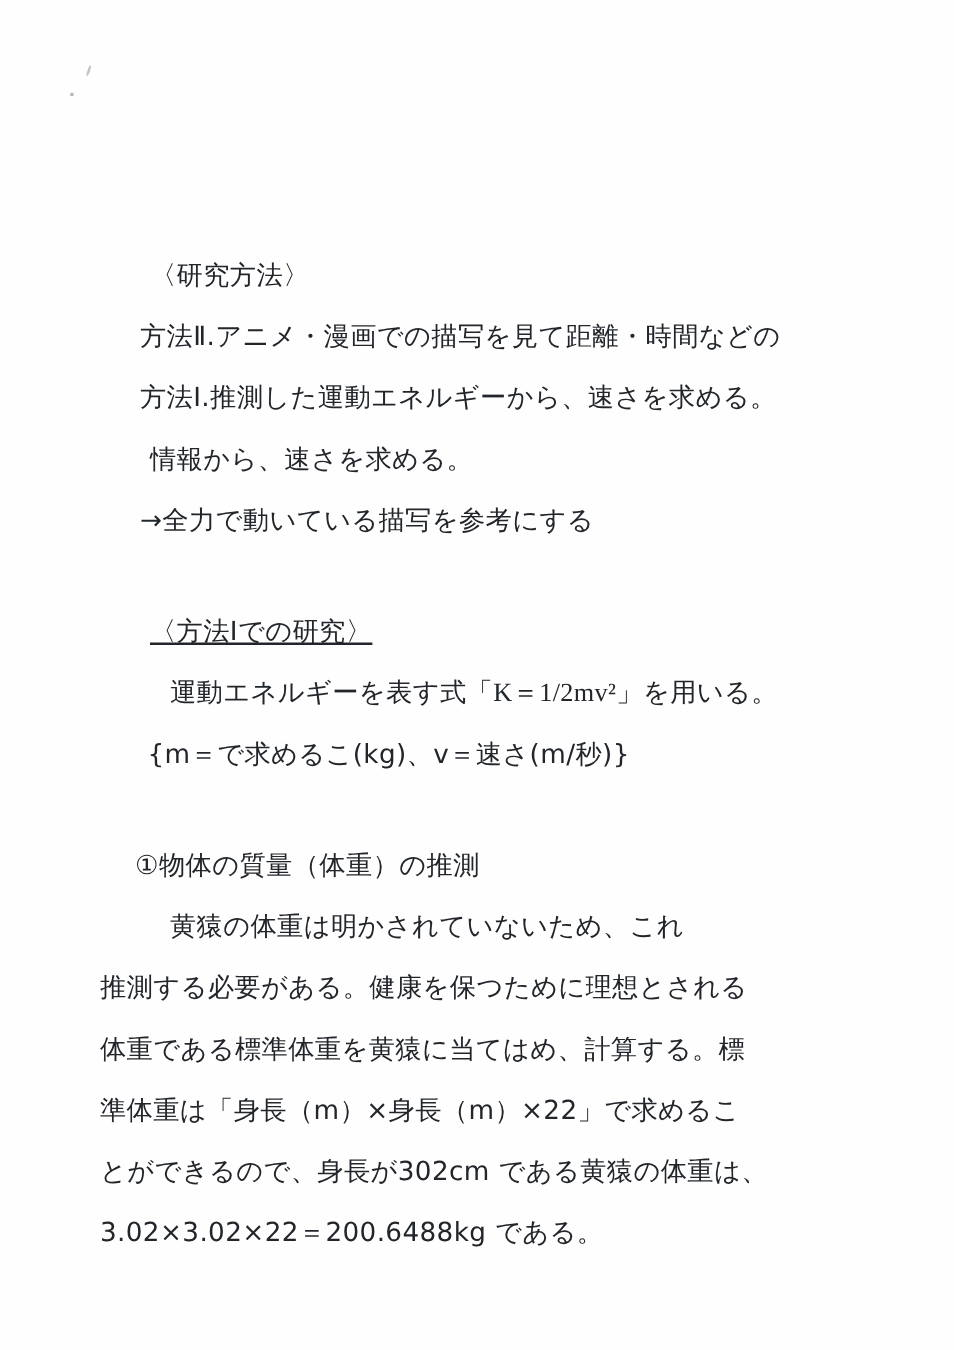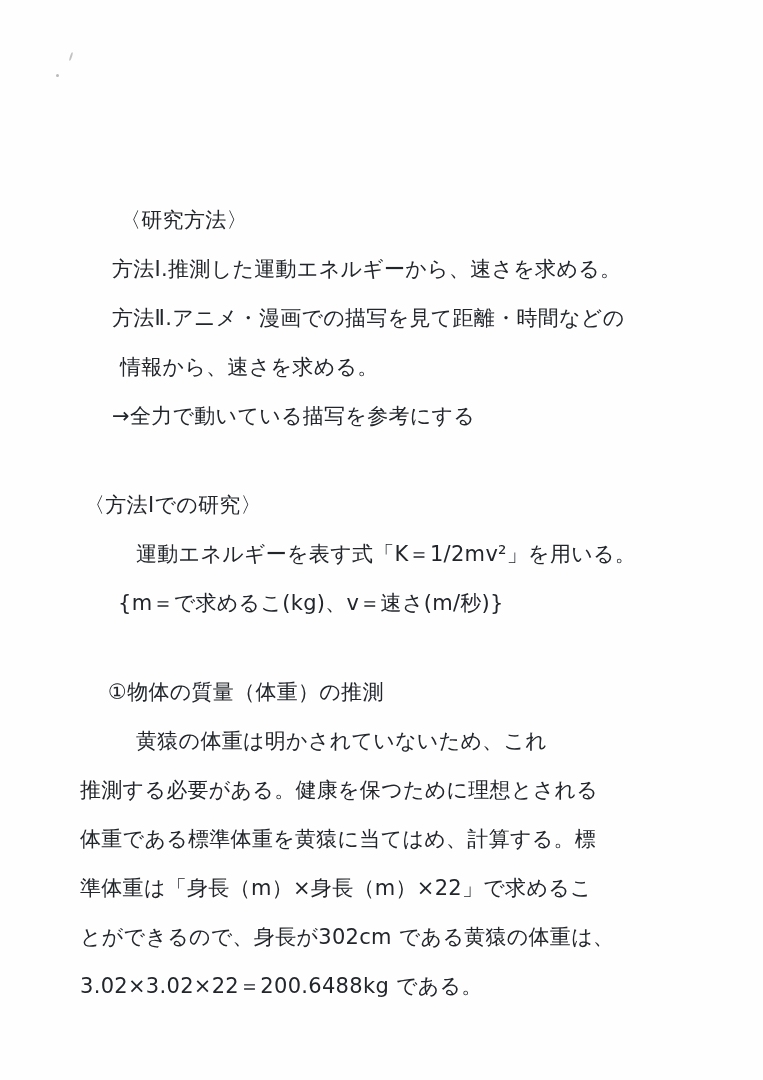--- a/index.html
+++ b/index.html
@@ -43,22 +43,22 @@
     white-space: pre;
     letter-spacing: 0.3px;
     color: #22262b;
   }
 
   .indent-sec   { padding-left: 120px; }   
   .indent-m1    { padding-left: 112px; }   
   .indent-m2    { padding-left: 112px; }   
   .indent-m2b   { padding-left: 120px; }   
   .indent-arrow { padding-left: 112px; }
-  .indent-sec2  { padding-left: 84px; }
-  .indent-k     { padding-left: 136px; }
+  .indent-sec2  { padding-left: 120px; text-decoration: underline; }
+  .indent-k     { padding-left: 136px; font-family: Liberation Serif, serif; }
   .indent-brace { padding-left: 118px; }
   .indent-num   { padding-left: 108px; }
   .indent-body1 { padding-left: 136px; }
   .indent-body  { padding-left: 80px; }
   .gap-md { height: 40px; }
 
   .top-space { height: 196px; }
 </style>
 </head>
 <body>
@@ -67,23 +67,23 @@
 
   <div class="speck speck-a"></div>
   <div class="speck speck-b"></div>
 
   <div class="doc">
 
     <div class="top-space"></div>
 
     <div class="line indent-sec">〈研究方法〉</div>
 
+    <div class="line indent-m2">方法Ⅱ.アニメ・漫画での描写を見て距離・時間などの</div>
+
     <div class="line indent-m1">方法Ⅰ.推測した運動エネルギーから、速さを求める。</div>
-
-    <div class="line indent-m2">方法Ⅱ.アニメ・漫画での描写を見て距離・時間などの</div>
 
     <div class="line indent-m2b">情報から、速さを求める。</div>
 
     <div class="line indent-arrow">→全力で動いている描写を参考にする</div>
 
     <div class="gap-md"></div>
 
     <div class="line indent-sec2">〈方法Ⅰでの研究〉</div>
 
     <div class="line indent-k">運動エネルギーを表す式「K＝1/2mv²」を用いる。</div>

